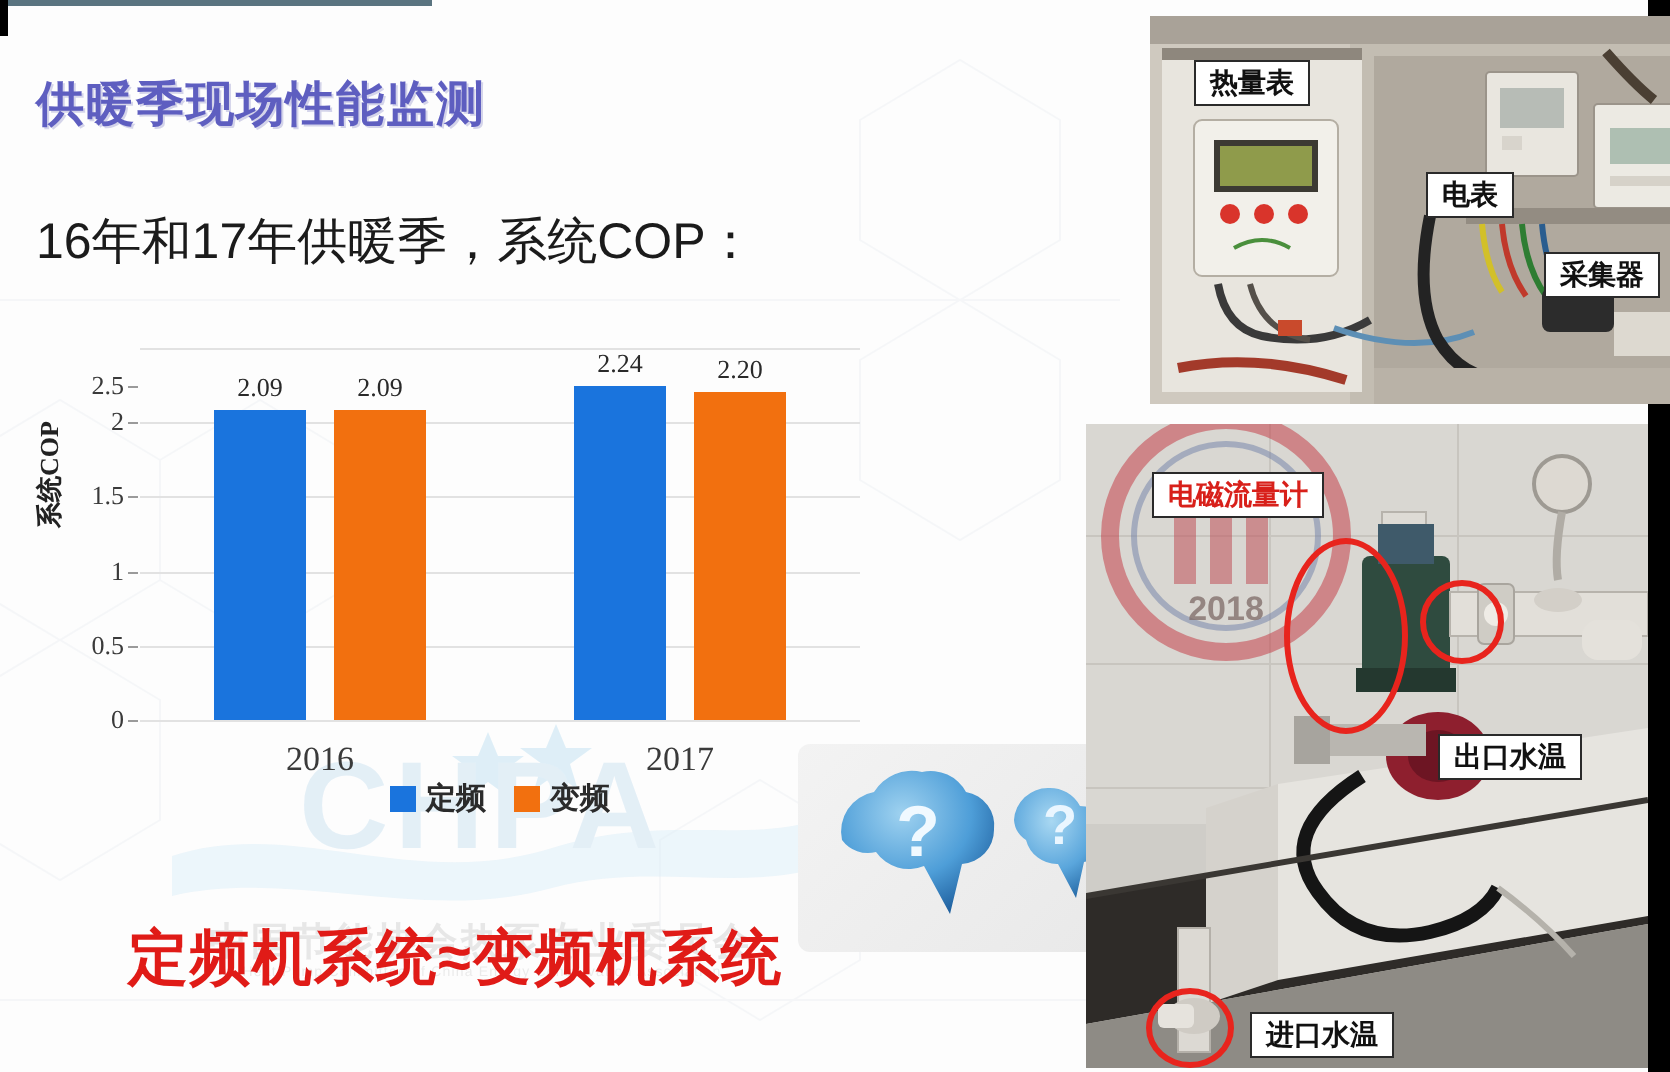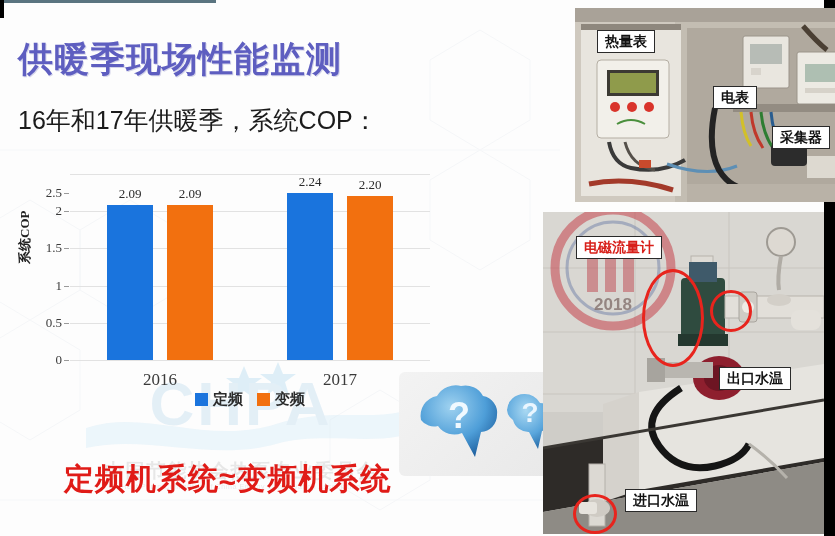--- a/index.html
+++ b/index.html
@@ -35,21 +35,21 @@
   
   .bg-pattern {
     position: absolute; left: 0; top: 0;
     width: 560px; height: 536px;
     opacity: 0.5;
   }
 
   
   .title {
     position: absolute; left: 18px; top: 36px;
-    font-size: 35px; font-weight: bold;
+    font-size: 24px; font-weight: bold;
     color: #5e5ec0;
     letter-spacing: 1px;
     text-shadow: 1px 1px 0 rgba(90,90,180,0.25);
     white-space: nowrap;
   }
   .subtitle {
     position: absolute; left: 18px; top: 104px;
     font-size: 25px; color: #1b1b1b;
     white-space: nowrap;
   }
@@ -402,16 +402,16 @@
       </g>
       <text x="64" y="106" font-family="Liberation Sans, sans-serif" font-size="17" font-weight="bold" fill="#7e6a66" opacity="0.75" text-anchor="middle">2018</text>
     </svg>
 
     <div class="circle-hl" style="left:99px; top:57px; width:62px; height:98px;"></div>
     <div class="circle-hl" style="left:167px; top:78px; width:42px; height:42px;"></div>
     <div class="circle-hl" style="left:30px; top:282px; width:44px; height:40px;"></div>
 
     <div class="callout red" style="left:33px; top:24px;">电磁流量计</div>
     <div class="callout" style="left:176px; top:110px;margin-top:45px;">出口水温</div>
-    <div class="callout" style="left:82px; top:277px;text-align:right;">进口水温</div>
+    <div class="callout" style="left:82px; top:294px;text-align:right;">进口水温</div>
   </div>
 
 </div>
 
 </body></html>

